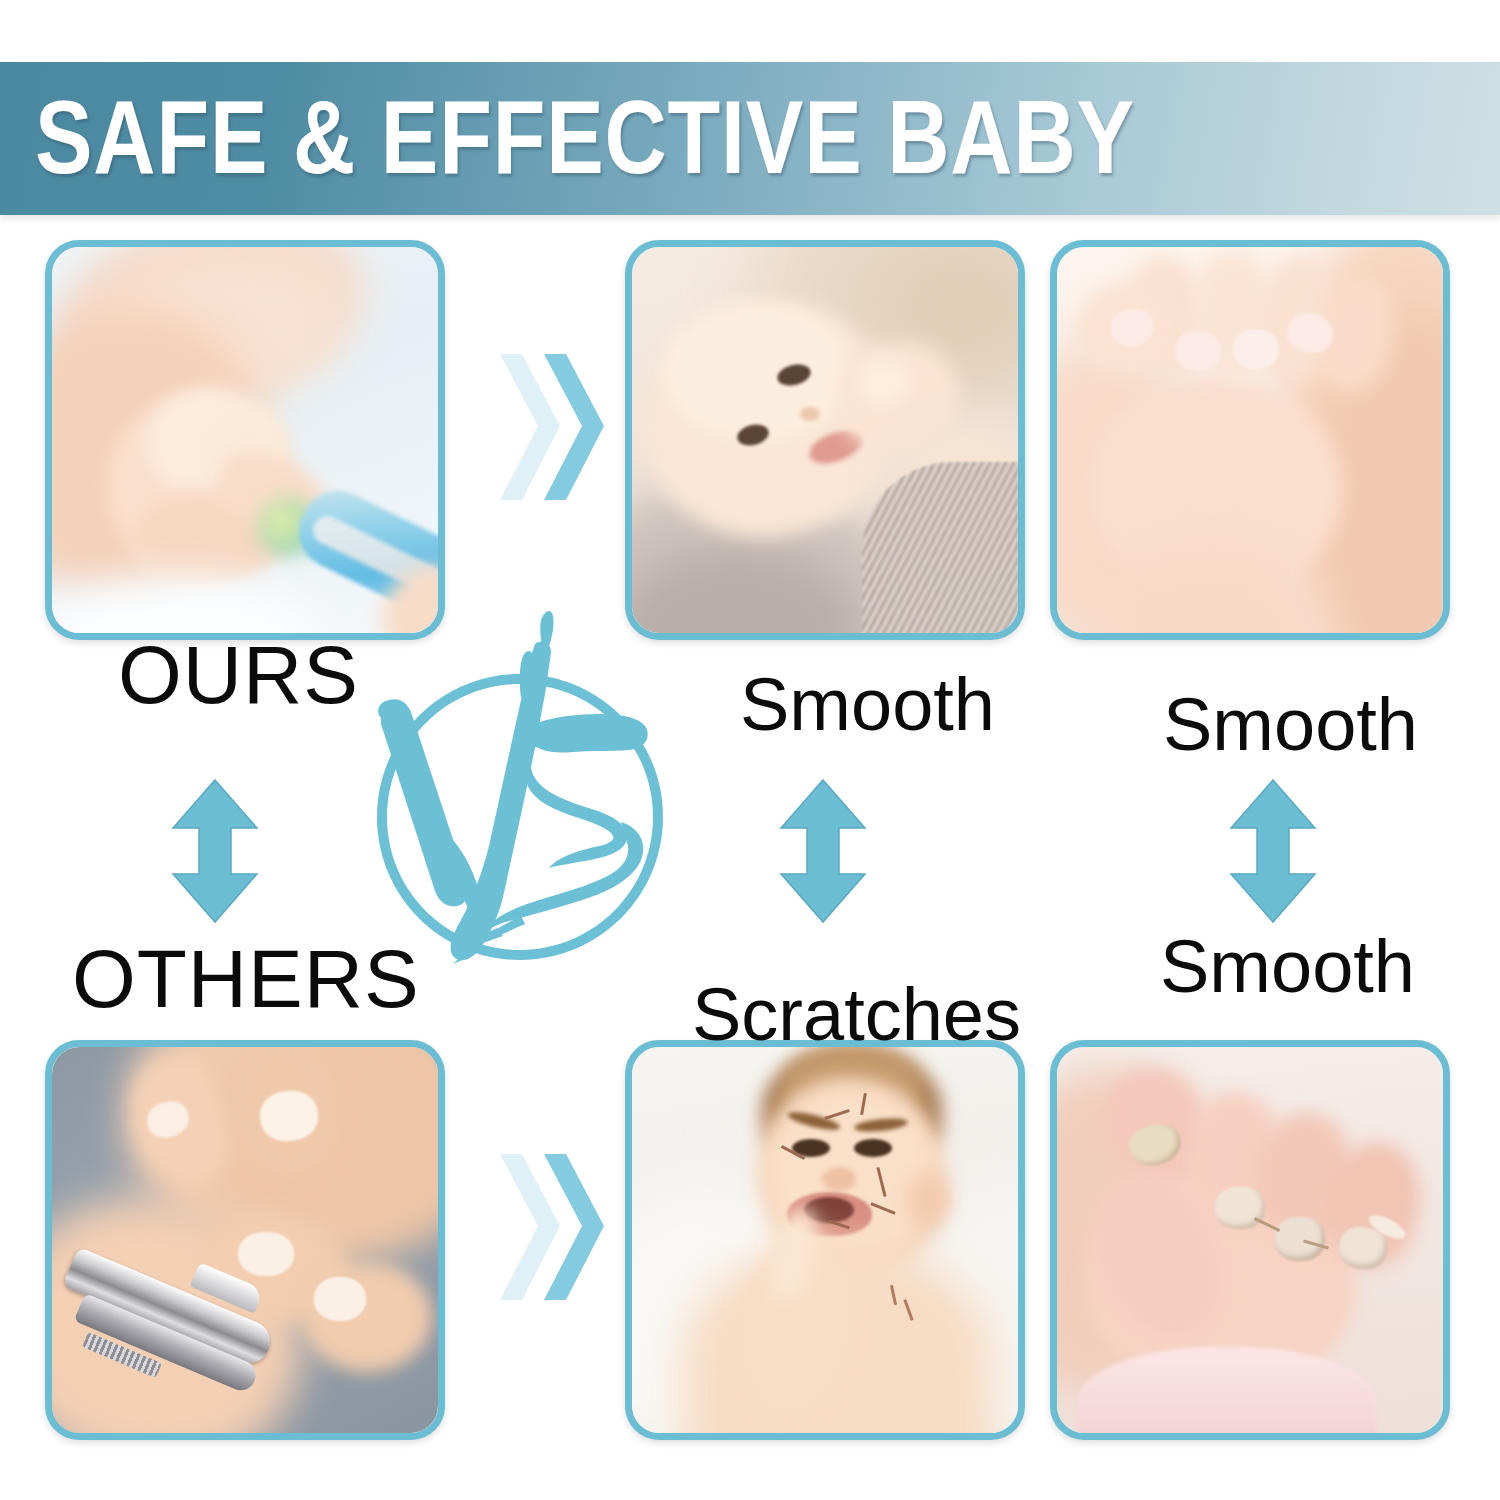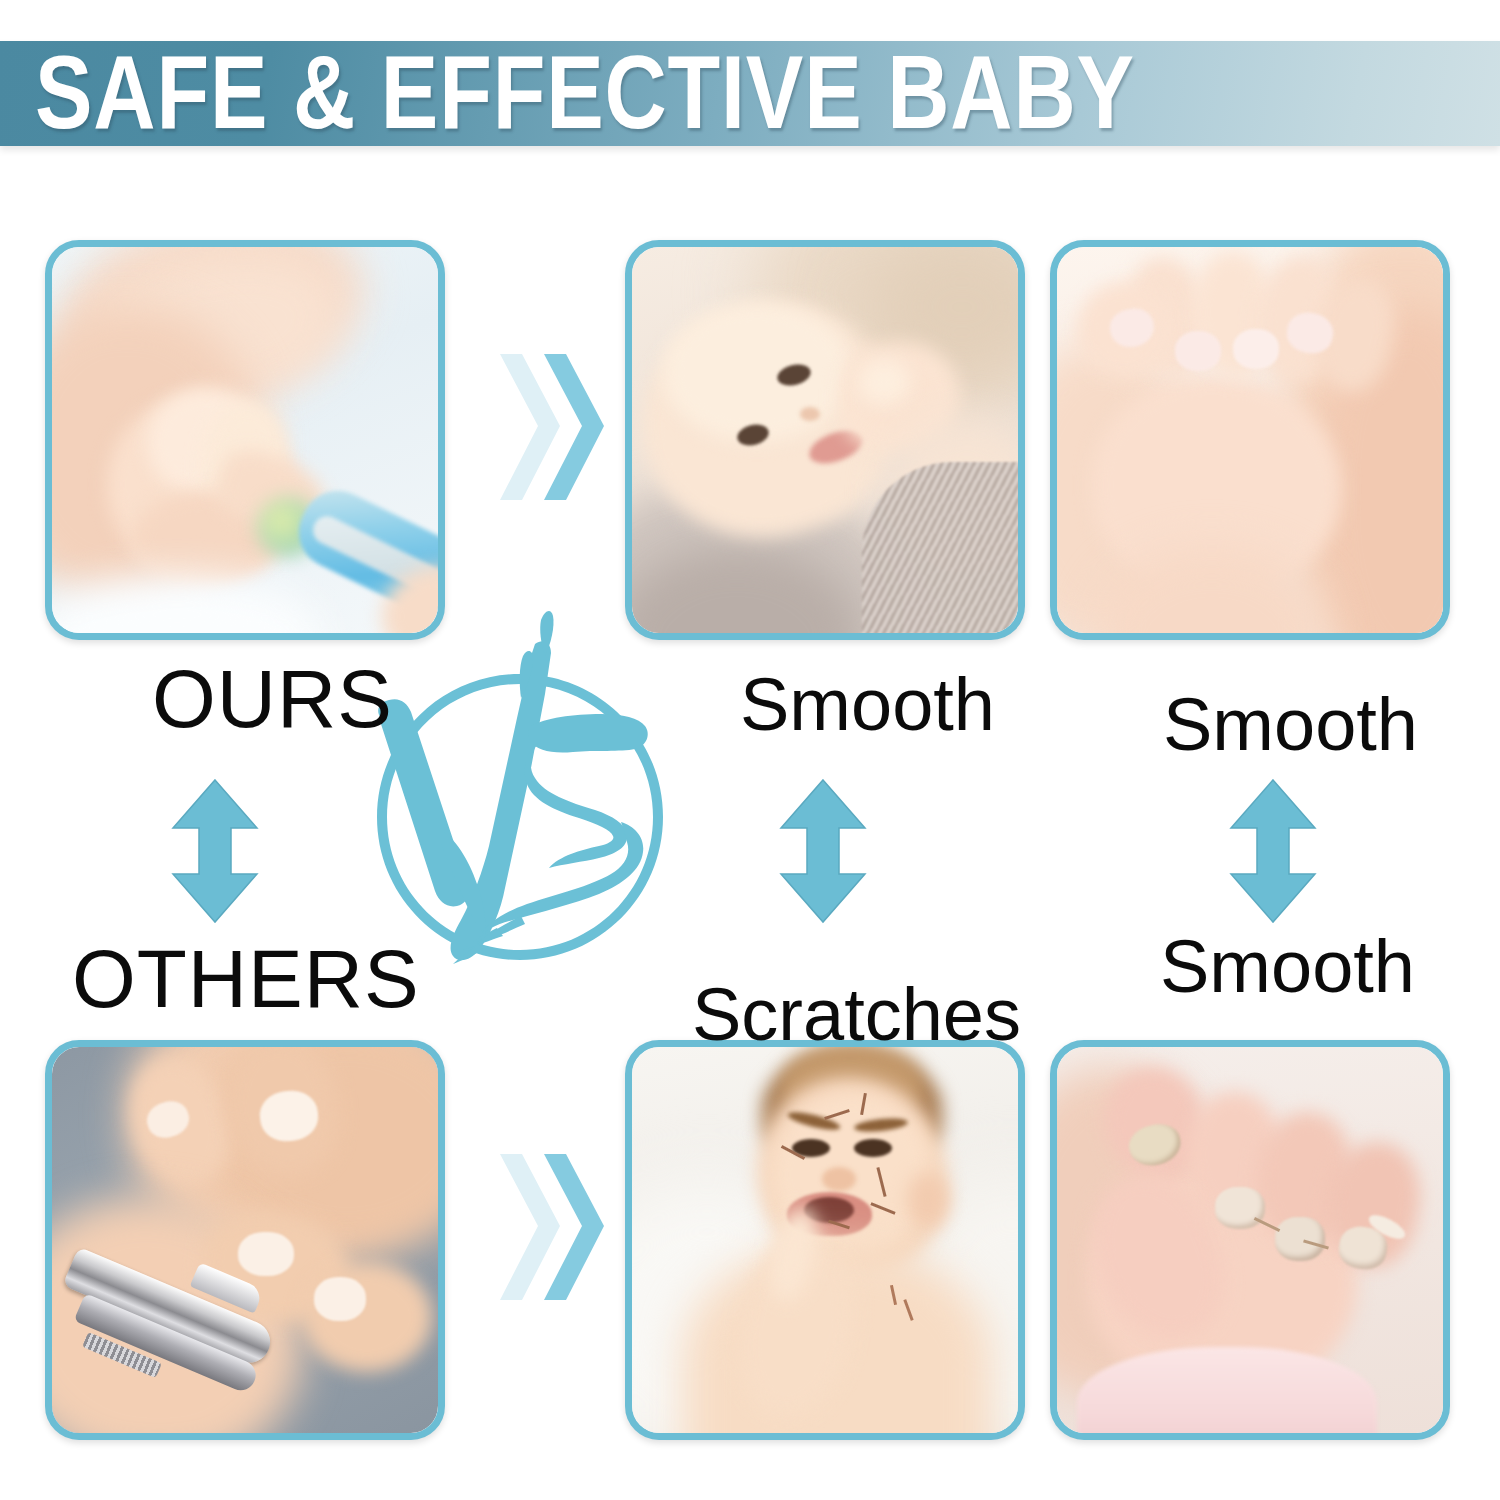--- a/index.html
+++ b/index.html
@@ -12,23 +12,23 @@
     height: 1500px;
     font-family: "Liberation Sans", sans-serif;
     overflow: hidden;
     position: relative;
   }
 
   
   .banner {
     position: absolute;
     left: 0;
-    top: 41px;
+    top: 62px;
     width: 1500px;
-    height: 105px;
+    height: 153px;
     background: linear-gradient(100deg, #4b89a1 0%, #4e8ca3 18%, #7dadc0 48%, #a8c9d6 72%, #c3d9e0 90%, #cfe0e5 100%);
     box-shadow: 0 4px 7px rgba(0,0,0,0.10);
   }
   .banner-title {
     position: absolute;
     left: 35px;
     top: 50%;
     transform: translateY(-52%);
     color: #ffffff;
     font-family: "Liberation Sans Narrow", "Liberation Sans", sans-serif;
@@ -367,21 +367,21 @@
                C 280 268, 286 256, 282 244
                C 280 236, 278 230, 276 224 Z"></path>
 
       <path d="M152 330 C 140 336, 126 344, 118 352 C 130 348, 146 342, 158 338 Z"></path>
       <path d="M176 318 C 160 326, 142 336, 130 346 C 146 342, 166 332, 180 326 Z"></path>
       <path d="M134 346 C 124 352, 114 360, 108 366 C 118 362, 130 356, 138 352 Z"></path>
     </g>
   </svg>
 </div>
 
-<div class="label label-ours" style="left:118px; top:658px;margin-left:34px;">OURS</div>
+<div class="label label-ours" style="left:118px; top:634px;">OURS</div>
 
 <div class="label label-small" style="left:740px; top:668px;">Smooth</div>
 
 <div class="label label-small" style="left:1163px; top:668px;margin-top:20px;">Smooth</div>
 
 <div class="label label-ours" style="left:72px; top:938px;">OTHERS</div>
 
 <div class="label label-small" style="left:692px; top:978px;">Scratches</div>
 
 <div class="label label-small" style="left:1160px; top:930px;">Smooth</div>

